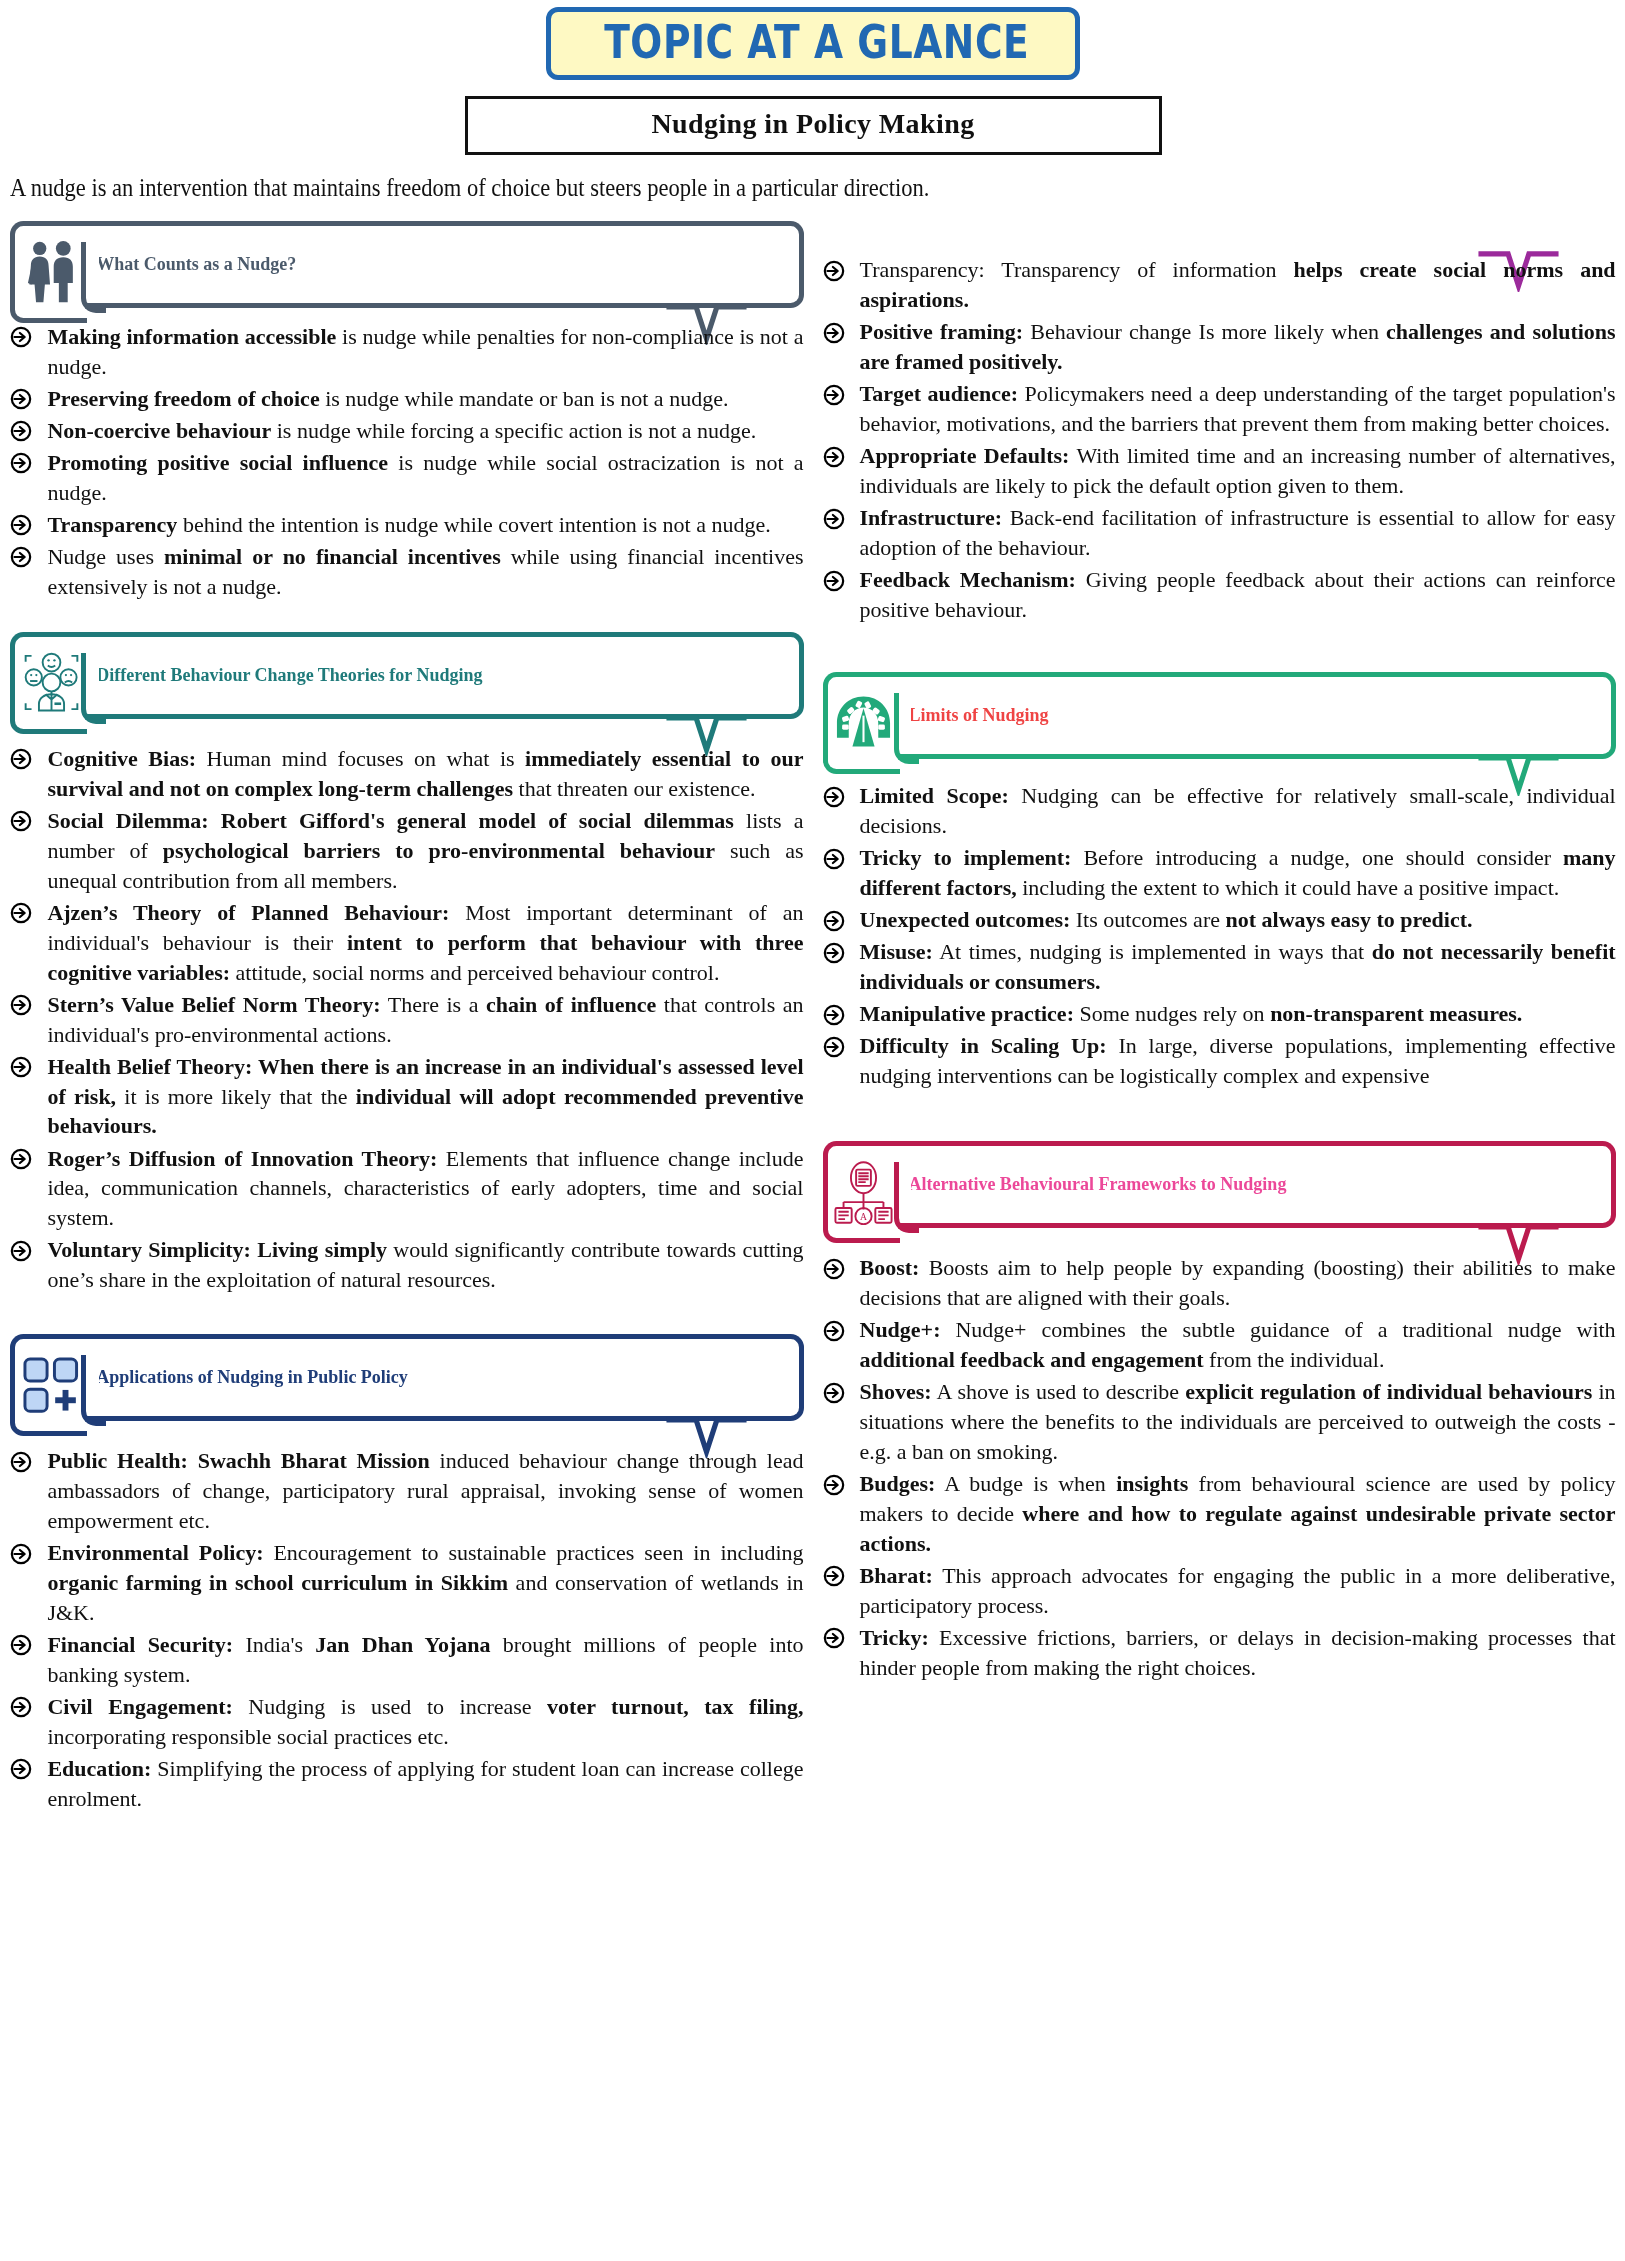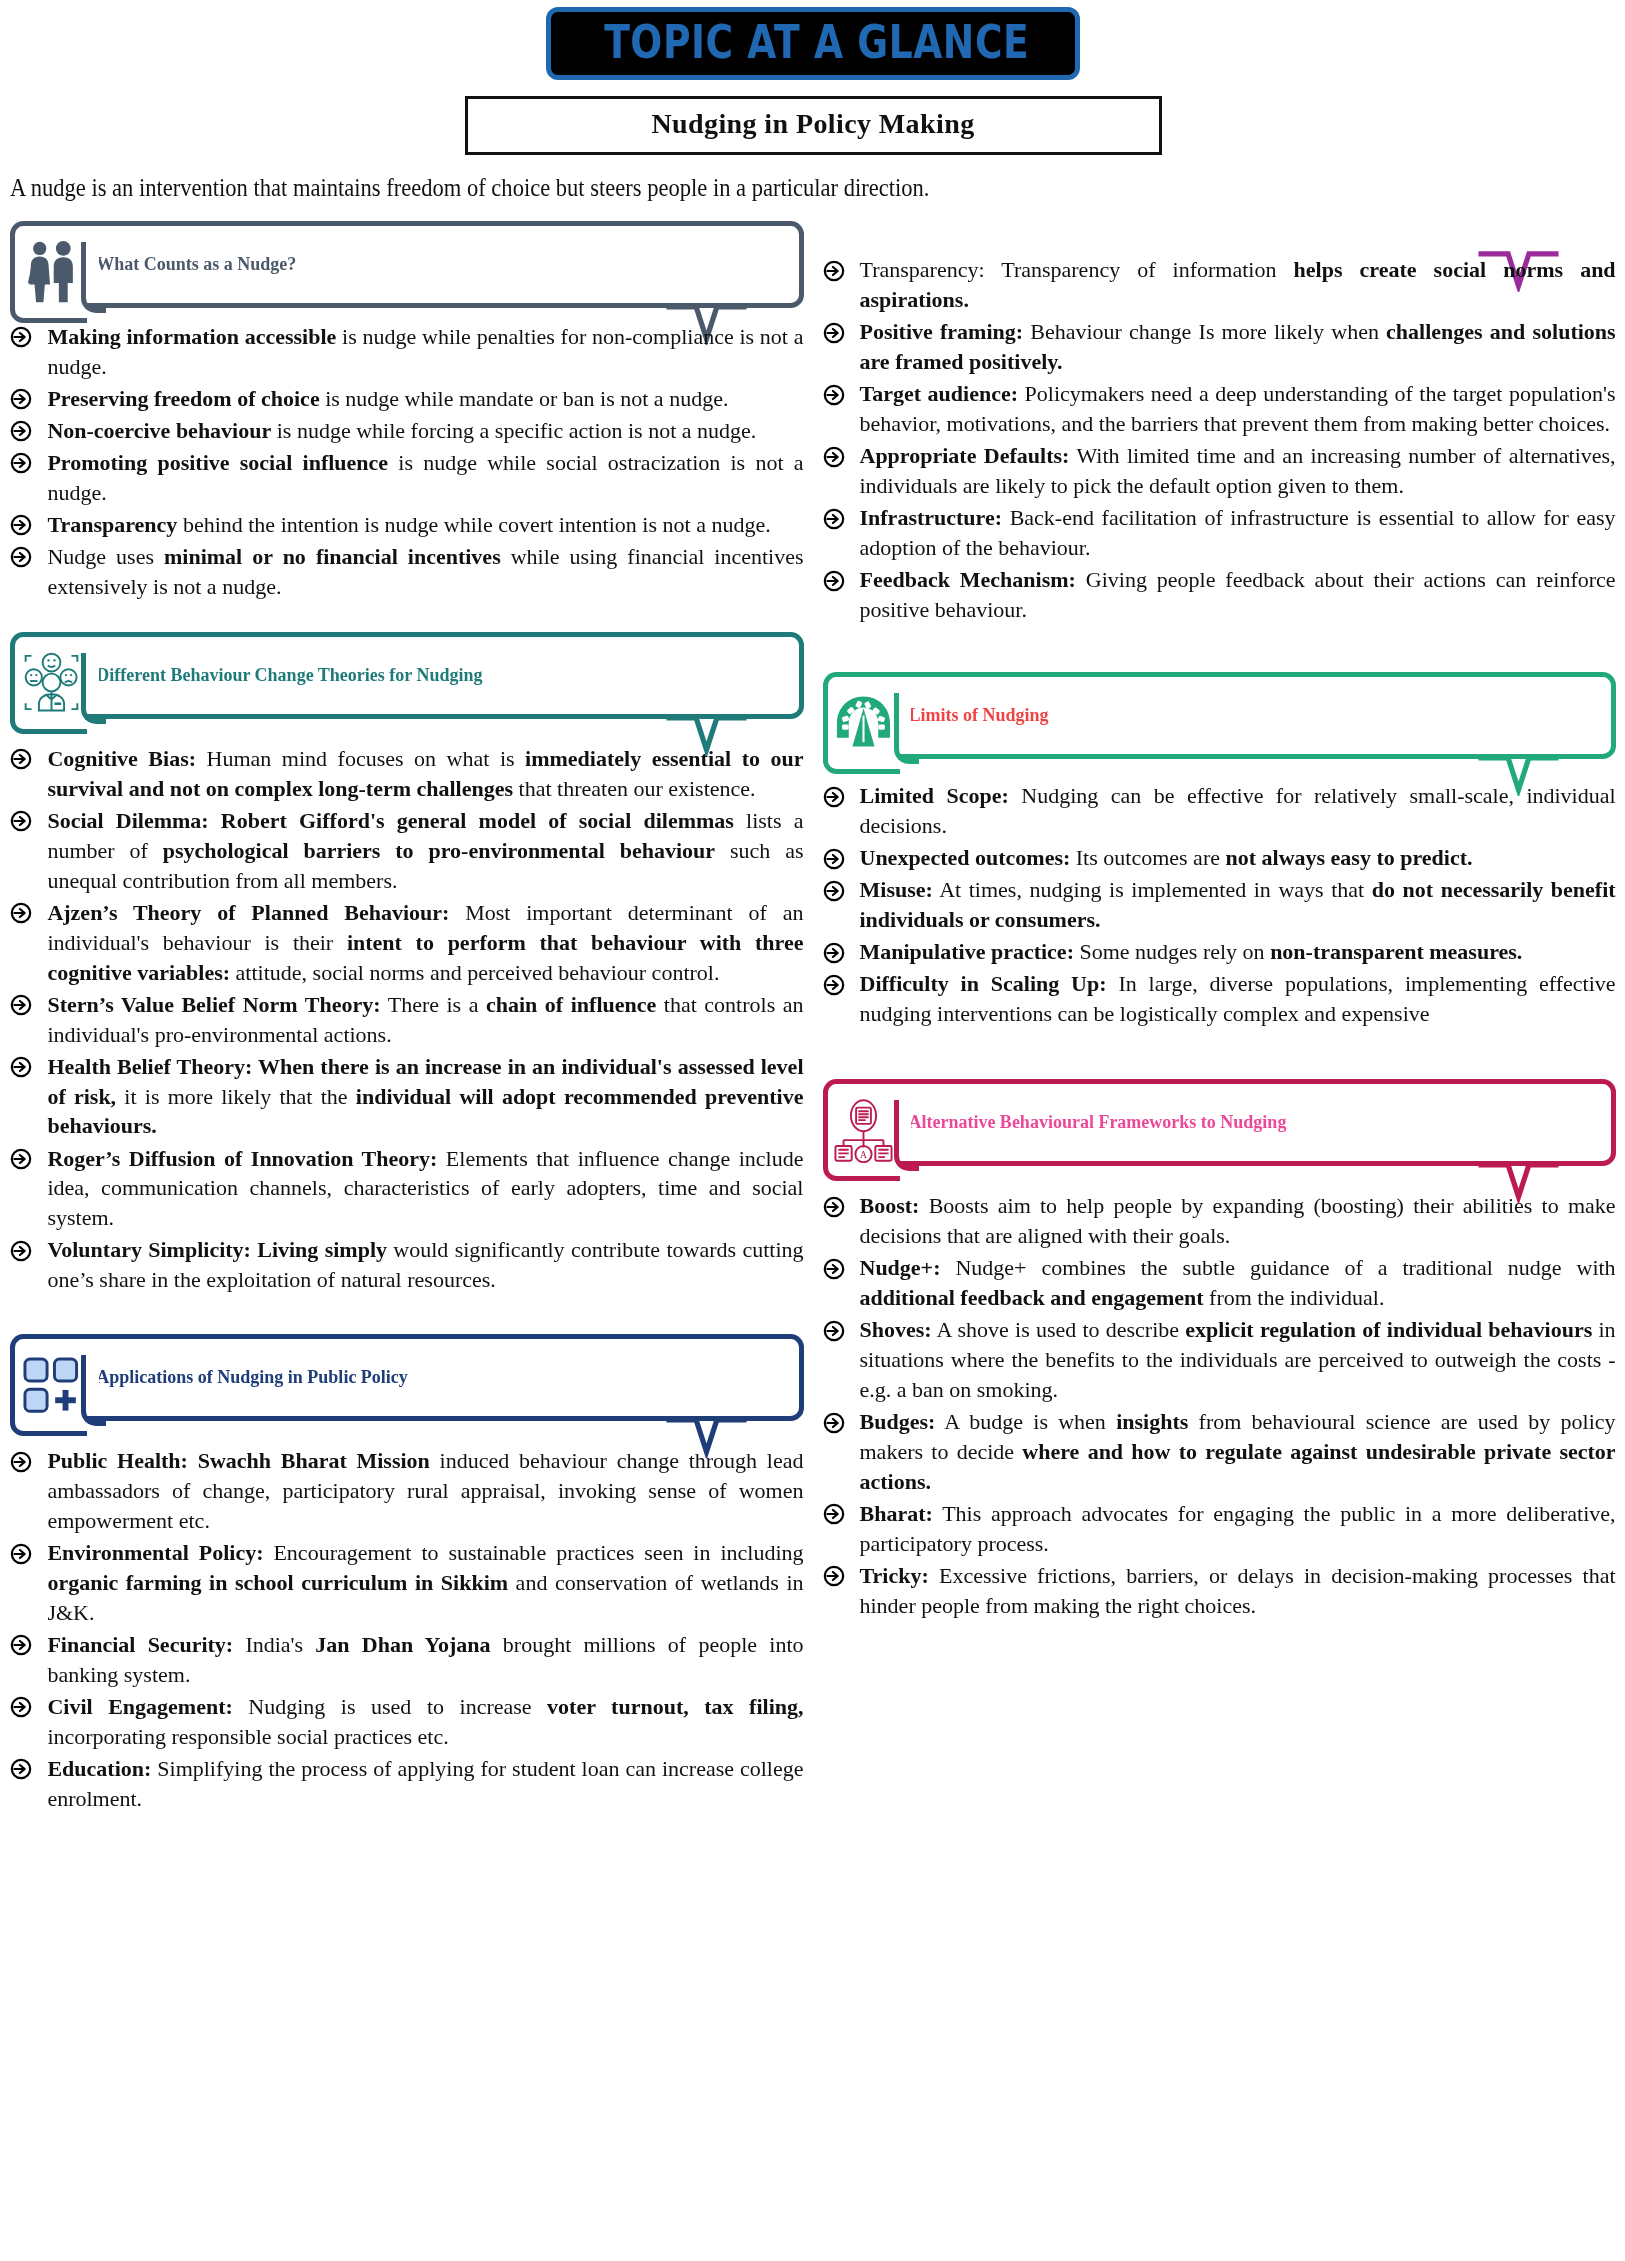--- a/index.html
+++ b/index.html
@@ -10,21 +10,21 @@
     font-family:"Liberation Serif", serif;
     color:#111;
     position:relative;
     overflow:hidden;
   }
   
   .hdr-wrap { width:100%; padding-top:7.4px; }
   .glance-box{
     width:534px; margin:0 auto;
     border:5.2px solid #2168b2; border-radius:12px;
-    background:#000000;
+    background:#fef9c3;
     text-align:center;
     padding:4.4px 0 9px 0;
   }
   .glance-text{
     font-family:"DejaVu Sans", sans-serif;
     font-weight:700;
     font-size:47px;
     letter-spacing:0.7px;
     color:#2168b2;
     transform: scaleX(0.80);
@@ -379,20 +379,24 @@
   </svg>
         </div>
         <ul class="blist" style="margin-top: 22px;">
           <li><svg class="bl-ico" viewBox="0 0 30 30">
     <circle cx="15" cy="15" r="12.5" fill="none" stroke="#000" stroke-width="3"></circle>
     <path d="M6 15h13M13.5 9.5L20 15l-6.5 5.5" fill="none" stroke="#000" stroke-width="3" stroke-linecap="round" stroke-linejoin="round"></path>
   </svg><span><b>Limited Scope:</b> Nudging can be effective for relatively small-scale, individual decisions.</span></li>
           <li><svg class="bl-ico" viewBox="0 0 30 30">
     <circle cx="15" cy="15" r="12.5" fill="none" stroke="#000" stroke-width="3"></circle>
     <path d="M6 15h13M13.5 9.5L20 15l-6.5 5.5" fill="none" stroke="#000" stroke-width="3" stroke-linecap="round" stroke-linejoin="round"></path>
+  </svg><span><b>Tricky to implement:</b>  Before introducing a nudge, one should consider <b>many different factors,</b> including the extent to which it could have a positive impact.</span></li>
+          <li><svg class="bl-ico" viewBox="0 0 30 30">
+    <circle cx="15" cy="15" r="12.5" fill="none" stroke="#000" stroke-width="3"></circle>
+    <path d="M6 15h13M13.5 9.5L20 15l-6.5 5.5" fill="none" stroke="#000" stroke-width="3" stroke-linecap="round" stroke-linejoin="round"></path>
   </svg><span><b>Unexpected outcomes:</b> Its outcomes are <b>not always easy to predict.</b></span></li>
           <li><svg class="bl-ico" viewBox="0 0 30 30">
     <circle cx="15" cy="15" r="12.5" fill="none" stroke="#000" stroke-width="3"></circle>
     <path d="M6 15h13M13.5 9.5L20 15l-6.5 5.5" fill="none" stroke="#000" stroke-width="3" stroke-linecap="round" stroke-linejoin="round"></path>
   </svg><span><b>Misuse:</b> At times, nudging is implemented in ways that <b>do not necessarily benefit individuals or consumers.</b></span></li>
           <li><svg class="bl-ico" viewBox="0 0 30 30">
     <circle cx="15" cy="15" r="12.5" fill="none" stroke="#000" stroke-width="3"></circle>
     <path d="M6 15h13M13.5 9.5L20 15l-6.5 5.5" fill="none" stroke="#000" stroke-width="3" stroke-linecap="round" stroke-linejoin="round"></path>
   </svg><span><b>Manipulative practice:</b> Some nudges rely on <b>non-transparent measures.</b></span></li>
           <li><svg class="bl-ico" viewBox="0 0 30 30">

